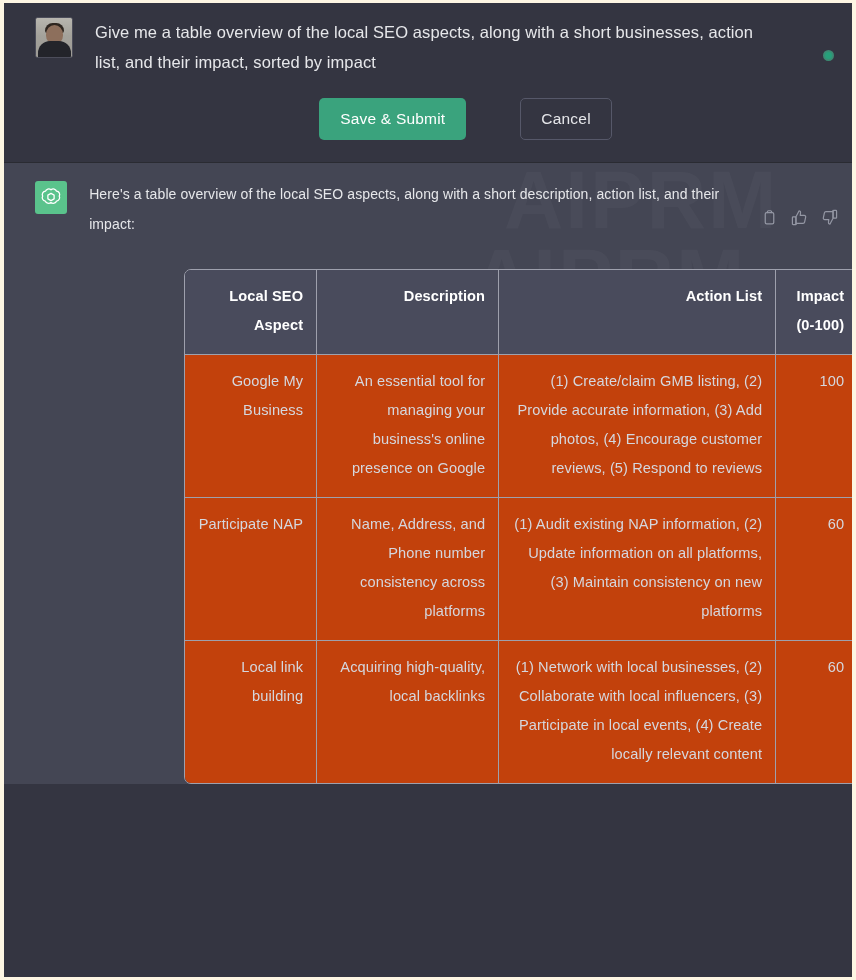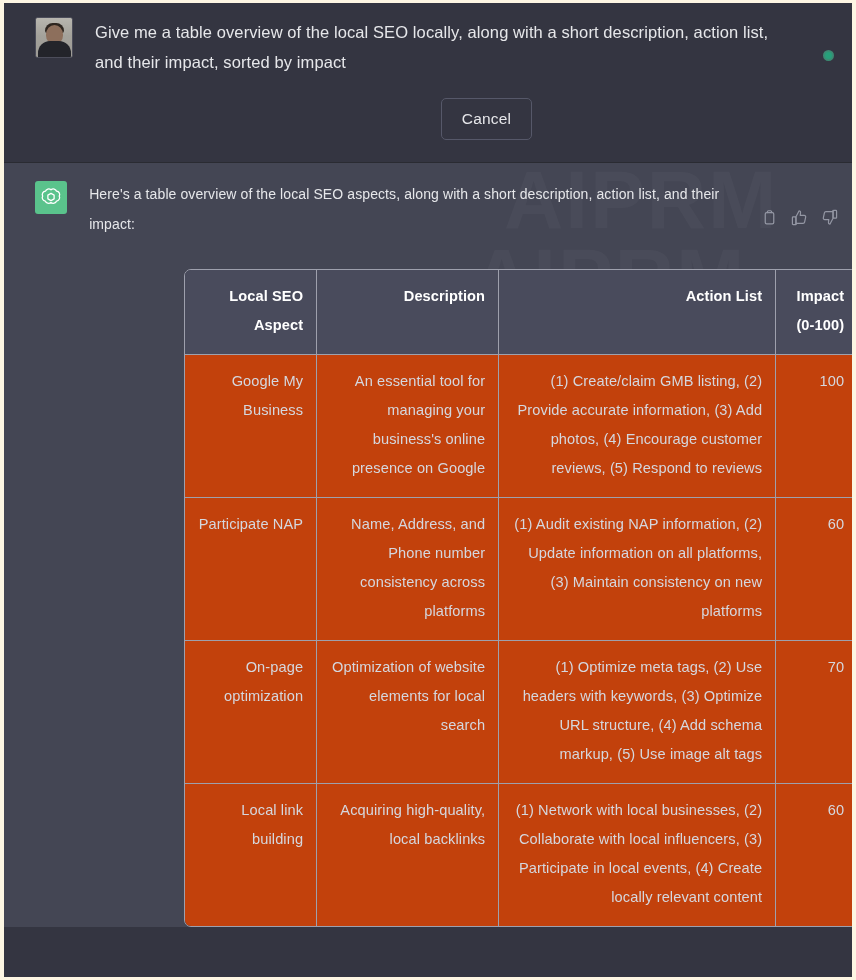--- a/index.html
+++ b/index.html
@@ -256,24 +256,25 @@
     <div class="turn-inner">
 
       <div class="avatar avatar-user">
         <div class="av-photo-bg"></div>
         <div class="av-hair"></div>
         <div class="av-head"></div>
         <div class="av-body"></div>
       </div>
 
       <div class="msg-body">
-        <div class="user-text">Give me a table overview of the local SEO locally, along with a short description, action list, and their impact, sorted by impact</div>
+        <div class="user-text">Give me a table overview of the local SEO aspects, along with a short businesses, action list, and their impact, sorted by impact</div>
         <div class="status-dot"></div>
 
         <div class="btn-row">
+          <button class="btn btn-primary">Save &amp; Submit</button>
           <button class="btn btn-secondary">Cancel</button>
         </div>
       </div>
 
     </div>
   </div>
 
   <div class="turn-assistant">
 
     <div class="watermark">
@@ -377,26 +378,20 @@
                 <td>(1) Create/claim GMB listing, (2) Provide accurate information, (3) Add photos, (4) Encourage customer reviews, (5) Respond to reviews</td>
                 <td>100</td>
               </tr>
               <tr>
                 <td>Participate NAP</td>
                 <td>Name, Address, and Phone number consistency across platforms</td>
                 <td>(1) Audit existing NAP information, (2) Update information on all platforms, (3) Maintain consistency on new platforms</td>
                 <td>60</td>
               </tr>
               <tr>
-                <td>On-page optimization</td>
-                <td>Optimization of website elements for local search</td>
-                <td>(1) Optimize meta tags, (2) Use headers with keywords, (3) Optimize URL structure, (4) Add schema markup, (5) Use image alt tags</td>
-                <td>70</td>
-              </tr>
-              <tr>
                 <td>Local link building</td>
                 <td>Acquiring high-quality, local backlinks</td>
                 <td>(1) Network with local businesses, (2) Collaborate with local influencers, (3) Participate in local events, (4) Create locally relevant content</td>
                 <td>60</td>
               </tr>
 
             </tbody>
           </table>
         </div>
 

